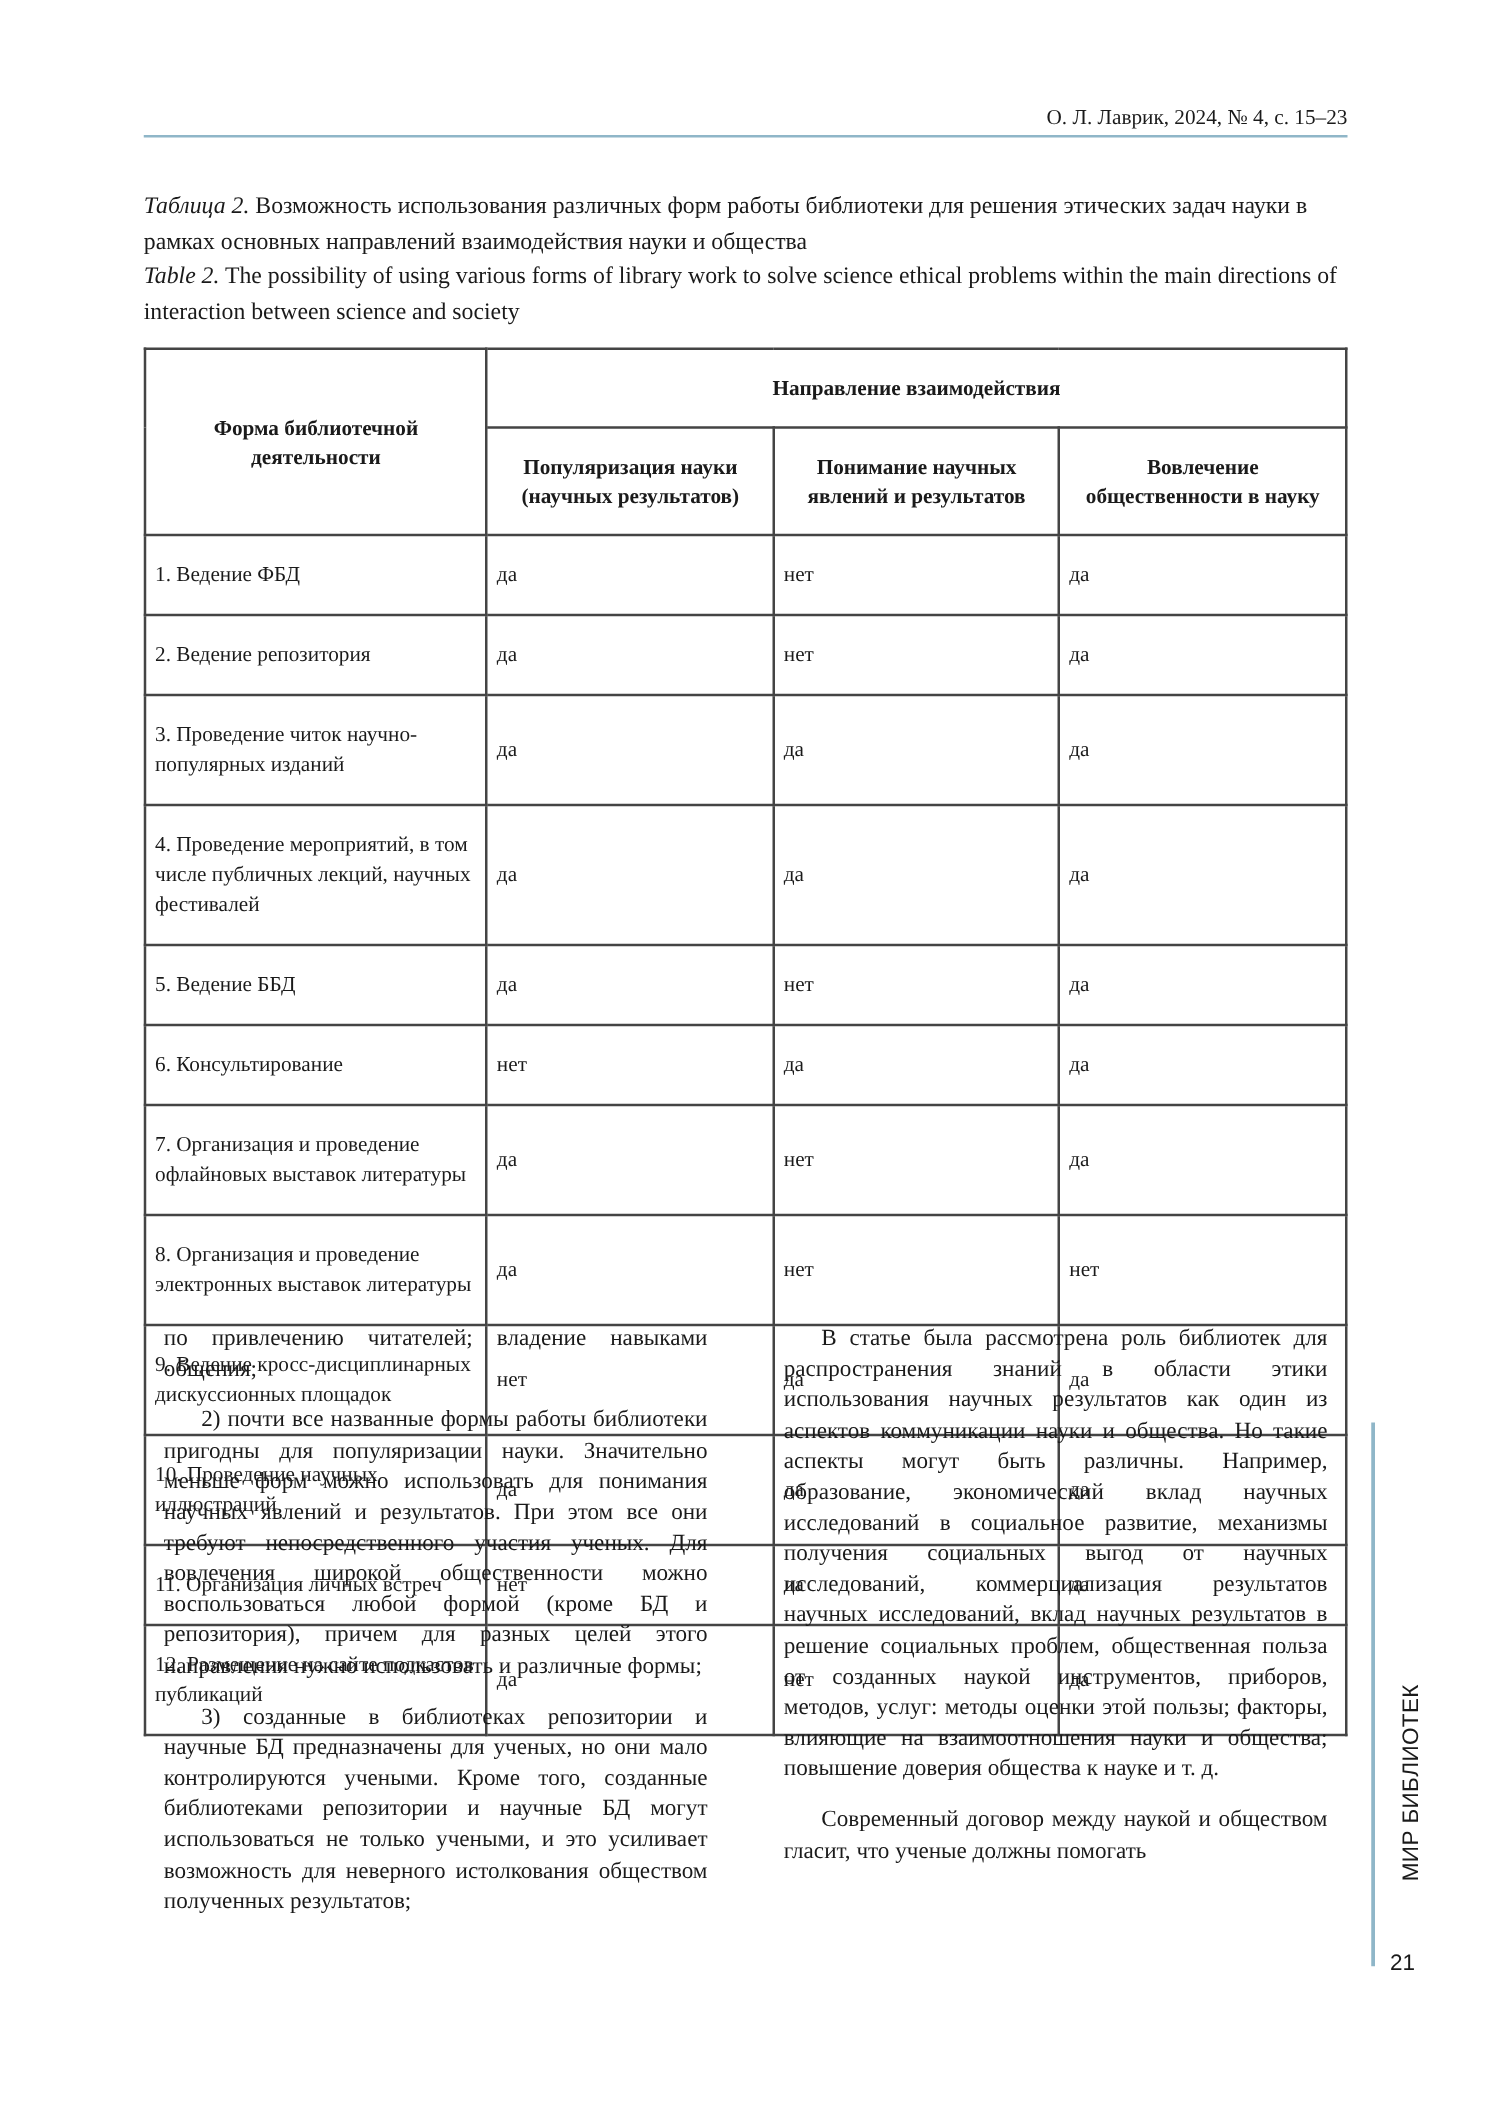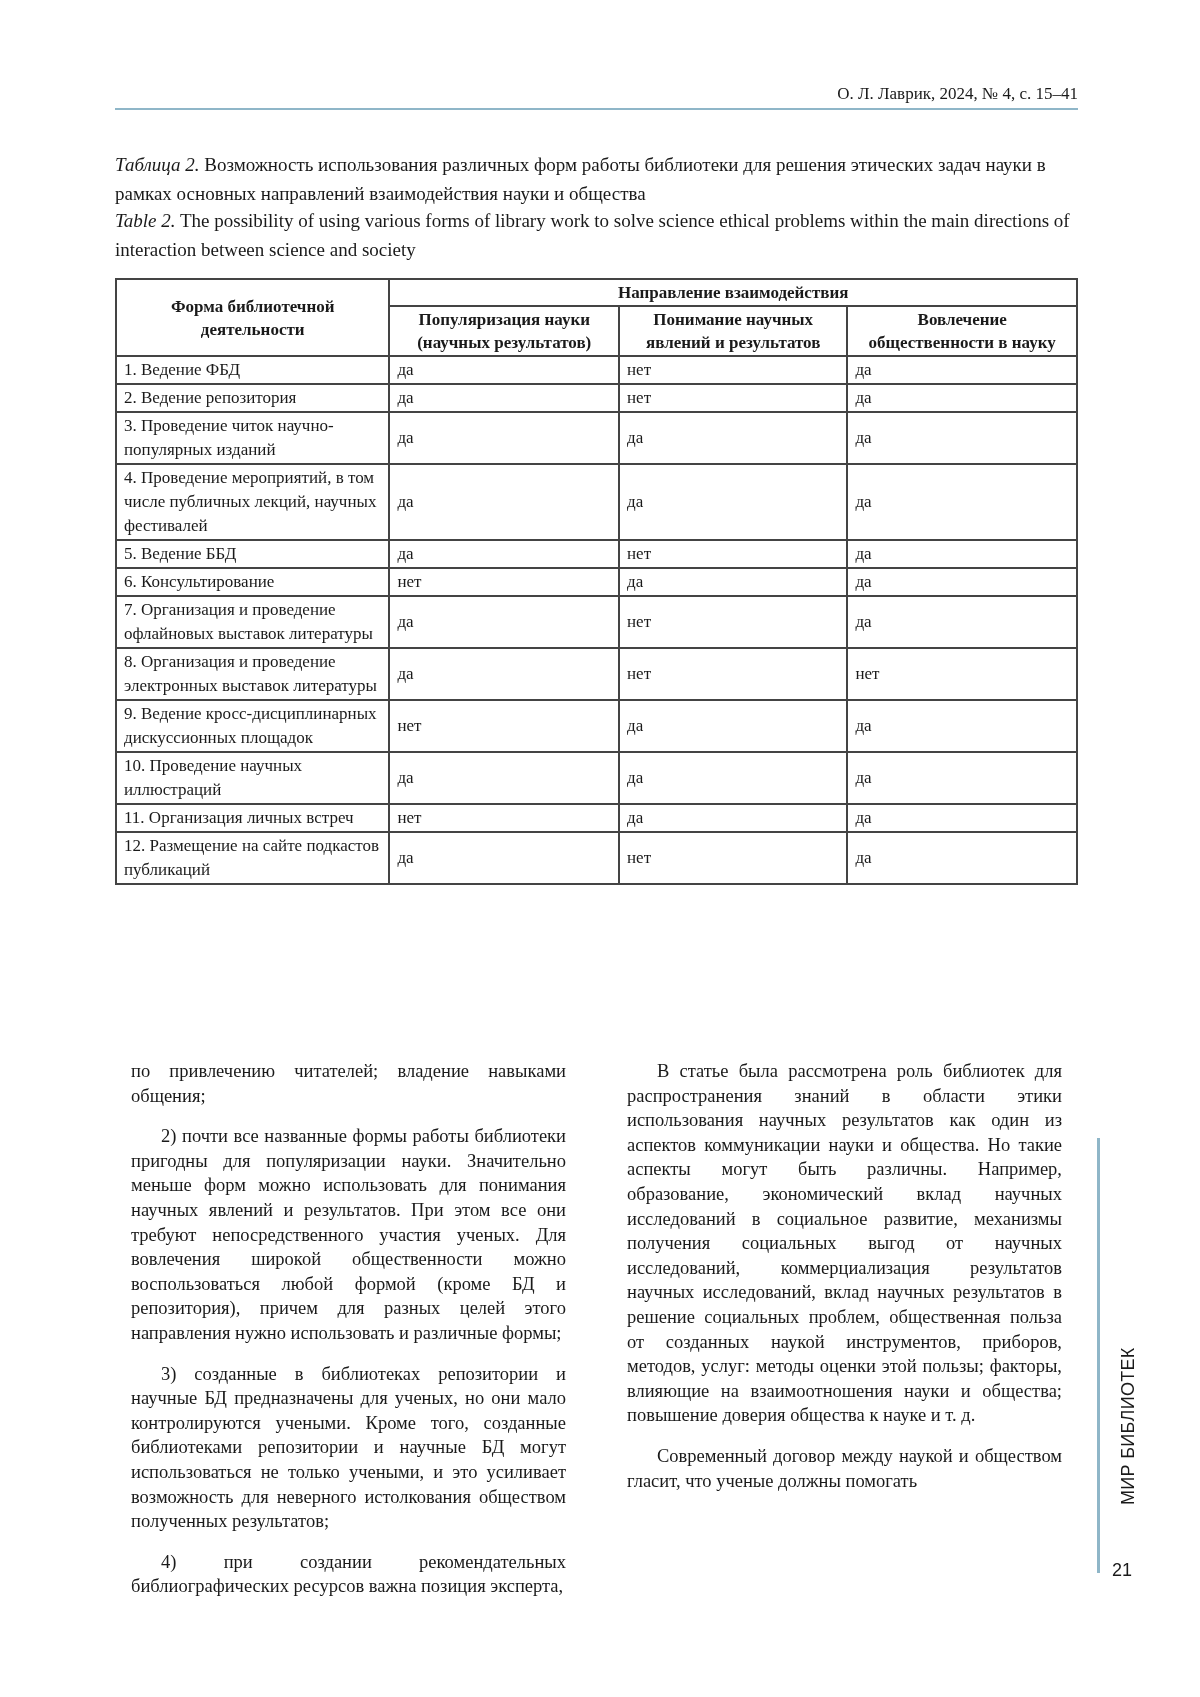--- a/index.html
+++ b/index.html
@@ -20,21 +20,21 @@
     font-size: 19px; line-height: 29px;
   }
   .caption i { font-style: italic; }
   .caption.ru { top: 136px; margin-top: 14px; }
   .caption.en { top: 206px; }
   table.data {
     position: absolute; left: 115px; top: 278px; width: 963px;
     border-collapse: collapse; font-size: 17px; line-height: 24px;
   }
   table.data td, table.data th {
-    border: 2px solid #444; padding: 1px 7px; vertical-align: middle;
+    border: 2px solid #444; padding: 19px 7px; vertical-align: middle;
   }
   table.data th { font-weight: bold; text-align: center; line-height: 23px; }
   table.data td.val { text-align: left; }
   table.data td.form { text-align: left; }
   col.c0 { width: 274px; } col.c1 { width: 230px; } col.c2 { width: 229px; } col.c3 { width: 230px; }
   .col-text {
     position: absolute; top: 1043px; width: 467px;
     font-size: 18.5px; line-height: 24.6px; text-align: justify;
   }
   .col-text p { margin: 16px; }
@@ -52,21 +52,21 @@
     white-space: nowrap; letter-spacing: 0.3px;
   }
   .page-number {
     position: absolute; left: 1112px; top: 1560px;
     font-family: "Liberation Sans", "DejaVu Sans", sans-serif; font-size: 18px;
   }
 </style>
 </head>
 <body>
 
-<div class="running-header">О. Л. Лаврик, 2024, № 4, с. 15–41</div>
+<div class="running-header">О. Л. Лаврик, 2024, № 4, с. 15–23</div>
 <div class="header-rule"></div>
 
 <div class="caption ru"><i>Таблица 2.</i><span> Возможность использования различных форм работы библиотеки для решения этических задач науки в рамках основных направлений взаимодействия науки и общества</span></div>
 <div class="caption en"><i>Table 2.</i><span> The possibility of using various forms of library work to solve science ethical problems within the main directions of interaction between science and society</span></div>
 
 <table class="data">
   <colgroup>
       <col class="c0">
       <col class="c1">
       <col class="c2">
@@ -156,21 +156,20 @@
         <td class="val">нет</td>
         <td class="val">да</td>
       </tr>
     </tbody>
 </table>
 
 <div class="col-text col-left">
   <p>по привлечению читателей; владение навыками общения;</p>
   <p class="indent">2) почти все названные формы работы библиотеки пригодны для популяризации науки. Значительно меньше форм можно использовать для понимания научных явлений и результатов. При этом все они требуют непосредственного участия ученых. Для вовлечения широкой общественности можно воспользоваться любой формой (кроме БД и репозитория), причем для разных целей этого направления нужно использовать и различные формы;</p>
   <p class="indent">3) созданные в библиотеках репозитории и научные БД предназначены для ученых, но они мало контролируются учеными. Кроме того, созданные библиотеками репозитории и научные БД могут использоваться не только учеными, и это усиливает возможность для неверного истолкования обществом полученных результатов;</p>
-  <p class="indent">4) при создании рекомендательных библиографических ресурсов важна позиция эксперта,</p>
 </div>
 
 <div class="col-text col-right">
   <p class="indent">В статье была рассмотрена роль библиотек для распространения знаний в области этики использования научных результатов как один из аспектов коммуникации науки и общества. Но такие аспекты могут быть различны. Например, образование, экономический вклад научных исследований в социальное развитие, механизмы получения социальных выгод от научных исследований, коммерциализация результатов научных исследований, вклад научных результатов в решение социальных проблем, общественная польза от созданных наукой инструментов, приборов, методов, услуг: методы оценки этой пользы; факторы, влияющие на взаимоотношения науки и общества; повышение доверия общества к науке и т. д.</p>
   <p class="indent">Современный договор между наукой и обществом гласит, что ученые должны помогать</p>
 </div>
 
 <div class="side-rule"></div>
 <div class="side-journal">МИР БИБЛИОТЕК</div>
 <div class="page-number">21</div>

